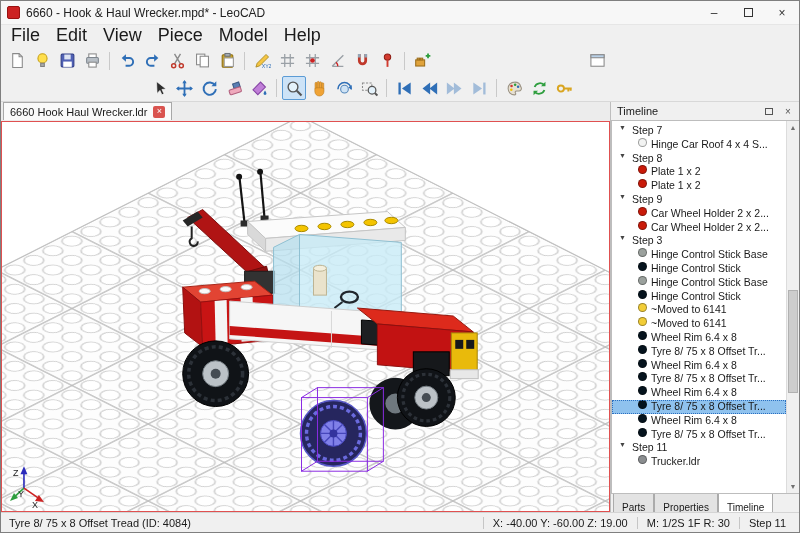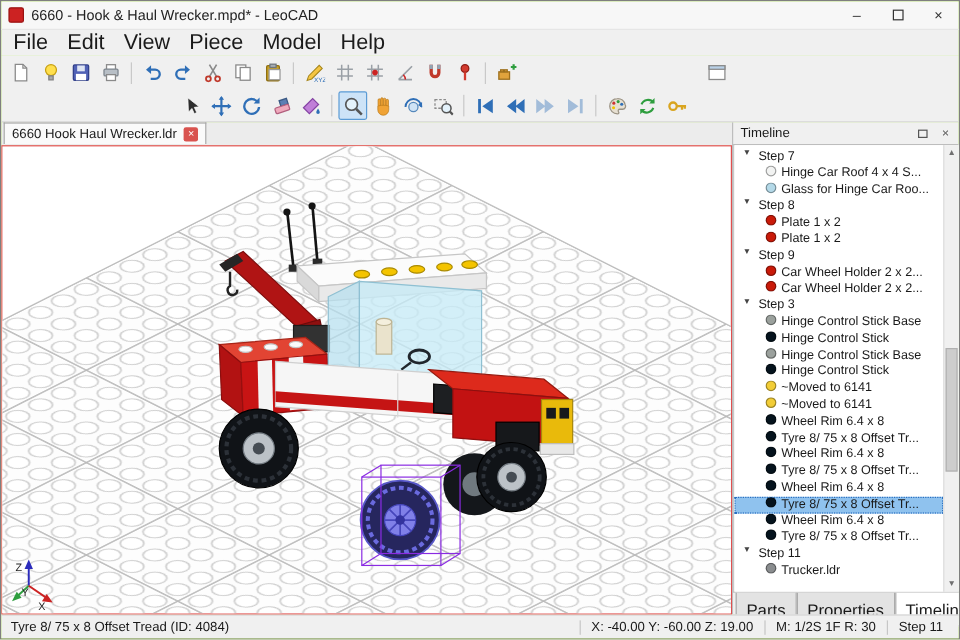--- a/index.html
+++ b/index.html
@@ -56,21 +56,21 @@
   .tree-row.part { padding-left:26px; }
   .tree-row .tw { font-size:7px; color:#444; width:8px; }
   .dot { width:9px; height:9px; border-radius:50%; border:1px solid rgba(0,0,0,.35); flex:0 0 auto; }
   .lbl { overflow:hidden; text-overflow:clip; }
   .tree-row.selected { background:var(--sel,#8fc2ee); outline:1px dotted #2a6fc0; outline-offset:-1px; }
   .scrollbar { width:13px; background:#f0f0f0; border-left:1px solid #dcdcdc; display:flex; flex-direction:column; flex:0 0 auto; }
   .sb-btn { height:13px; font-size:7px; color:#707070; display:flex; align-items:center; justify-content:center; }
   .sb-track { flex:1; position:relative; }
   .sb-thumb { position:absolute; left:1px; right:1px; top:45%; height:30%; background:#cdcdcd; border:1px solid #b1b1b1; }
   .dock-tabs { height:18px; display:flex; padding-left:2px; background:#f0f0f0; align-items:flex-start; flex:0 0 auto; }
-  .dock-tab { padding:1px 8px; font-size:14px; border:1px solid #ababab; border-top:none; background:#e3e3e3; height:28px; display:flex; align-items:center; }
+  .dock-tab { padding:1px 8px; font-size:10px; border:1px solid #ababab; border-top:none; background:#e3e3e3; height:28px; display:flex; align-items:center; }
   .dock-tab.active { background:#fff; }
 
   
   .statusbar { height:20px; background:#f0f0f0; border-top:1px solid #d4d4d4; display:flex; align-items:center; font-size:11px; padding:0 4px; flex:0 0 auto; }
   .status-part { padding-left:4px; white-space:nowrap; }
   .spacer { flex:1; }
   .status-seg { border-left:1px solid #c6c6c6; padding:0 9px; white-space:nowrap; }
 </style>
 </head>
 <body>
@@ -475,24 +475,20 @@
       </div>
       <div class="tree-wrap">
         <div class="tree" id="tree">
             <div class="tree-row step">
               <span class="tw">▼</span>
               <span class="lbl">Step 7</span>
             </div>
             <div class="tree-row part">
               <span class="dot" style="background: rgb(242, 243, 242);"></span>
               <span class="lbl">Hinge Car Roof 4 x 4 S...</span>
-            </div>
-            <div class="tree-row part">
-              <span class="dot" style="background: rgb(180, 217, 232);"></span>
-              <span class="lbl">Glass for Hinge Car Roo...</span>
             </div>
             <div class="tree-row step">
               <span class="tw">▼</span>
               <span class="lbl">Step 8</span>
             </div>
             <div class="tree-row part">
               <span class="dot" style="background: rgb(201, 26, 9);"></span>
               <span class="lbl">Plate 1 x 2</span>
             </div>
             <div class="tree-row part">

